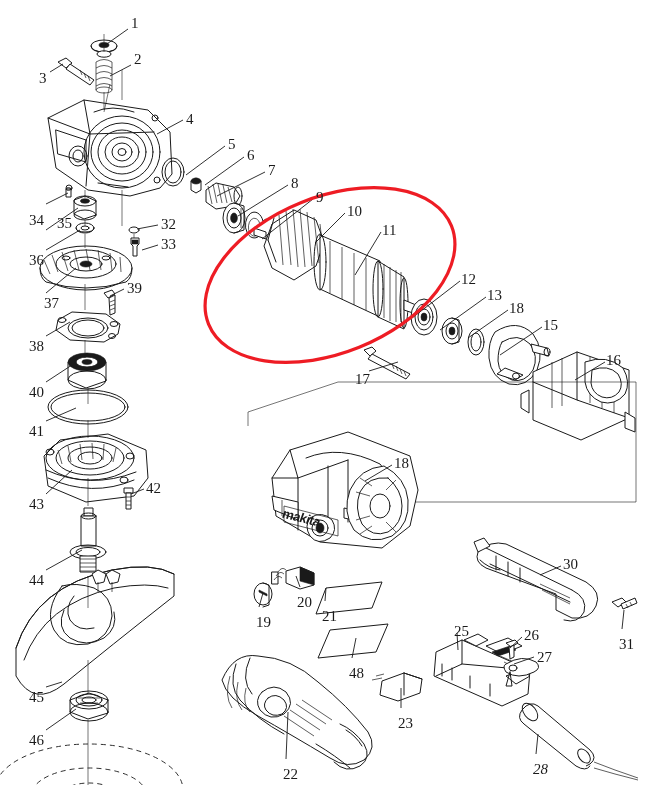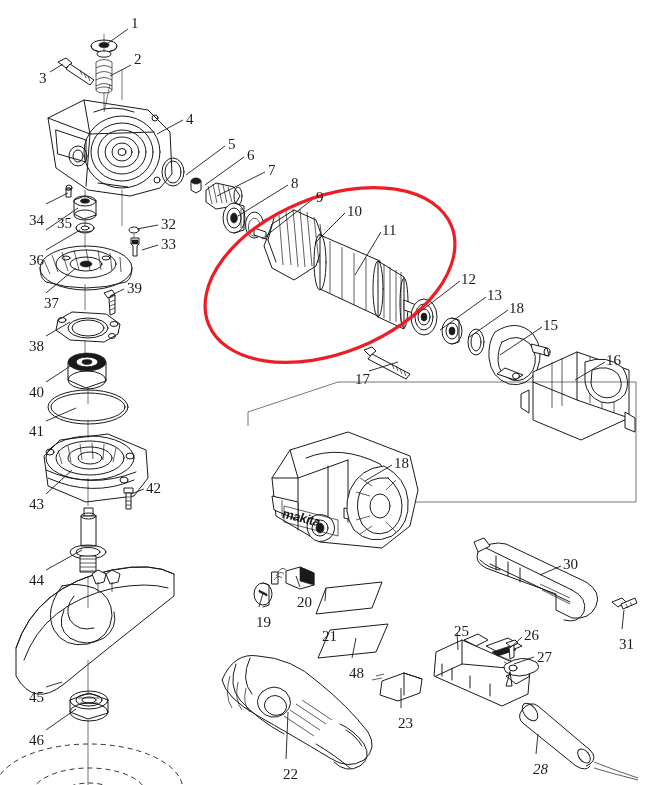--- a/index.html
+++ b/index.html
@@ -498,21 +498,21 @@
       <div class="lbl" style="left: 382px; top: 223px;">11</div>
       <div class="lbl" style="left: 461px; top: 272px;">12</div>
       <div class="lbl" style="left: 487px; top: 288px;">13</div>
       <div class="lbl" style="left: 509px; top: 301px;">18</div>
       <div class="lbl" style="left: 543px; top: 318px;">15</div>
       <div class="lbl" style="left: 606px; top: 353px; text-align: right;">16</div>
       <div class="lbl" style="left: 355px; top: 372px;">17</div>
       <div class="lbl" style="left: 394px; top: 456px;">18</div>
       <div class="lbl" style="left: 256px; top: 615px;">19</div>
       <div class="lbl" style="left: 297px; top: 595px;">20</div>
-      <div class="lbl" style="left: 322px; top: 609px; margin-top: 20px;">21</div>
+      <div class="lbl" style="left: 322px; top: 609px;">21</div>
       <div class="lbl" style="left: 283px; top: 767px;">22</div>
       <div class="lbl" style="left: 398px; top: 716px;">23</div>
       <div class="lbl" style="left: 454px; top: 624px;">25</div>
       <div class="lbl" style="left: 524px; top: 628px;">26</div>
       <div class="lbl" style="left: 537px; top: 650px;">27</div>
       <div class="lbl" style="left: 533px; top: 762px; font-style: italic;">28</div>
       <div class="lbl" style="left: 563px; top: 557px;">30</div>
       <div class="lbl" style="left: 619px; top: 637px;">31</div>
       <div class="lbl" style="left: 161px; top: 217px;">32</div>
       <div class="lbl" style="left: 161px; top: 237px;">33</div>

